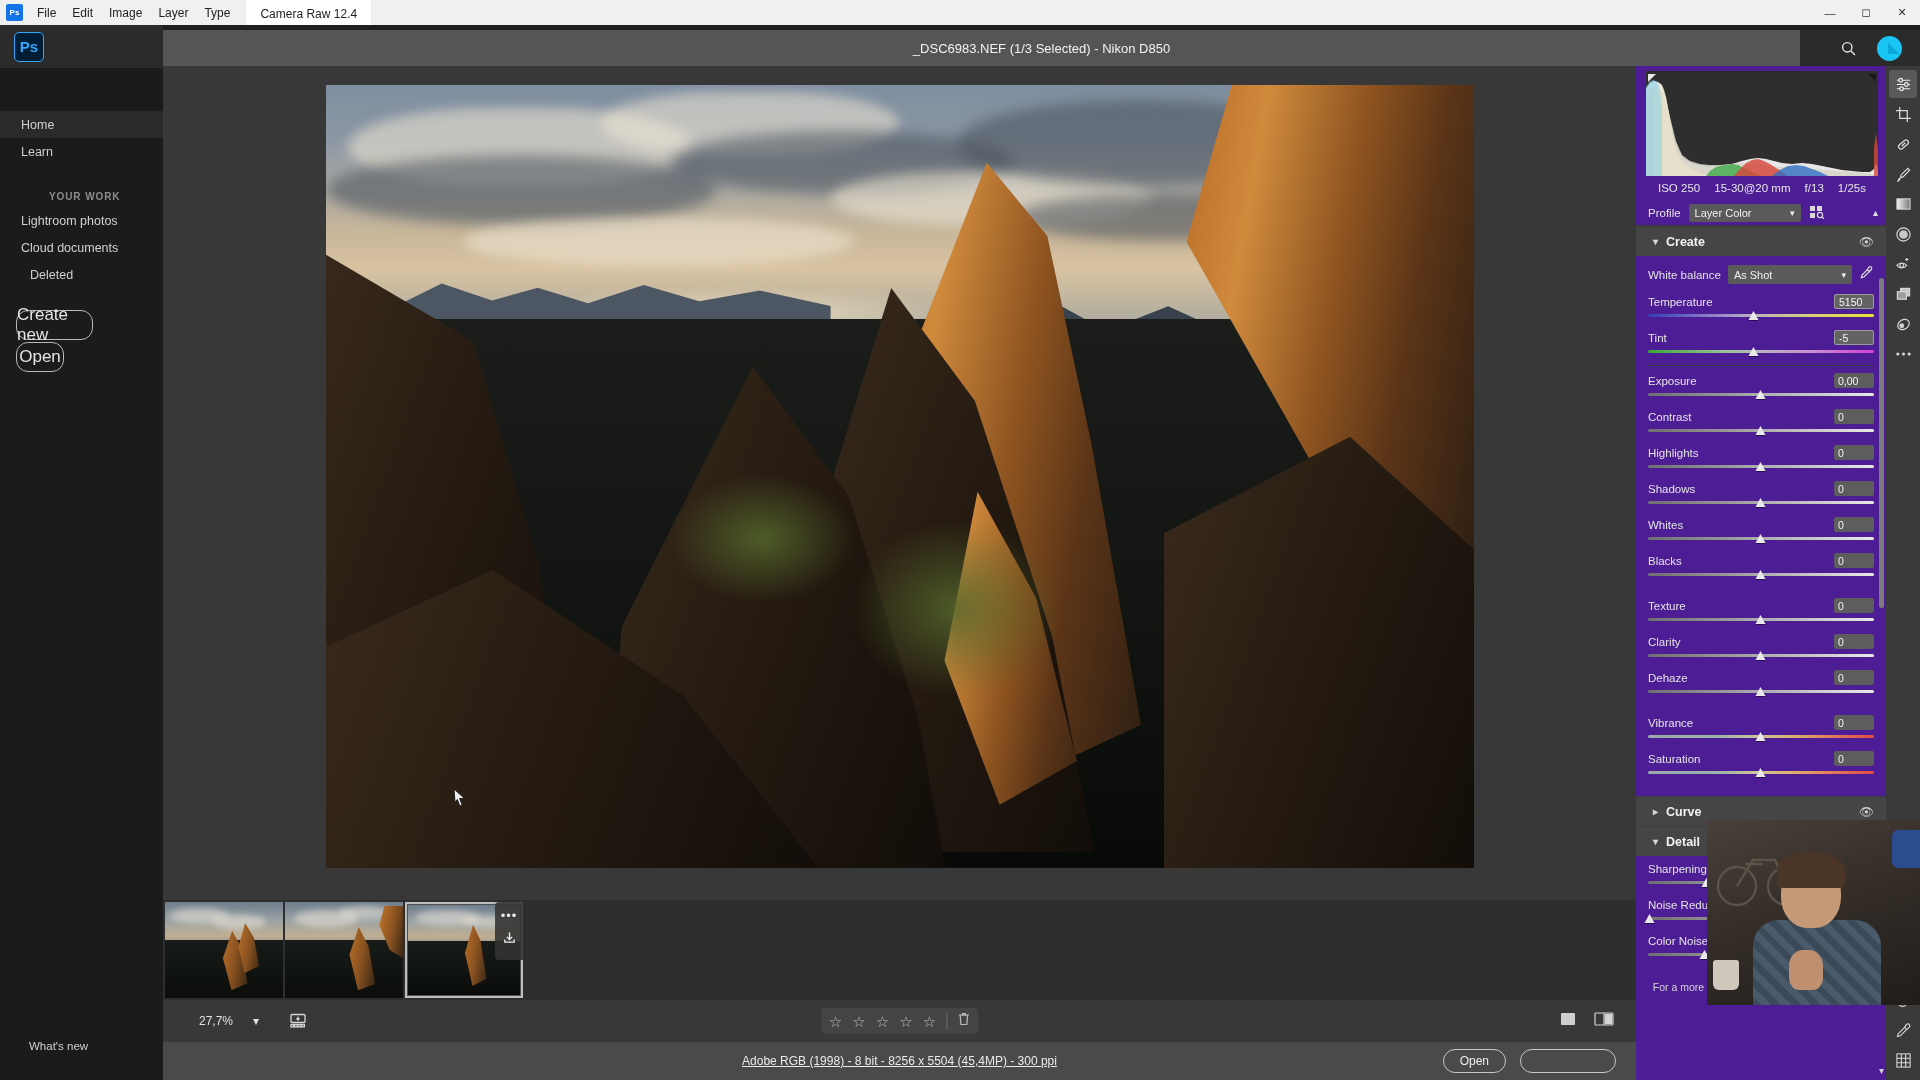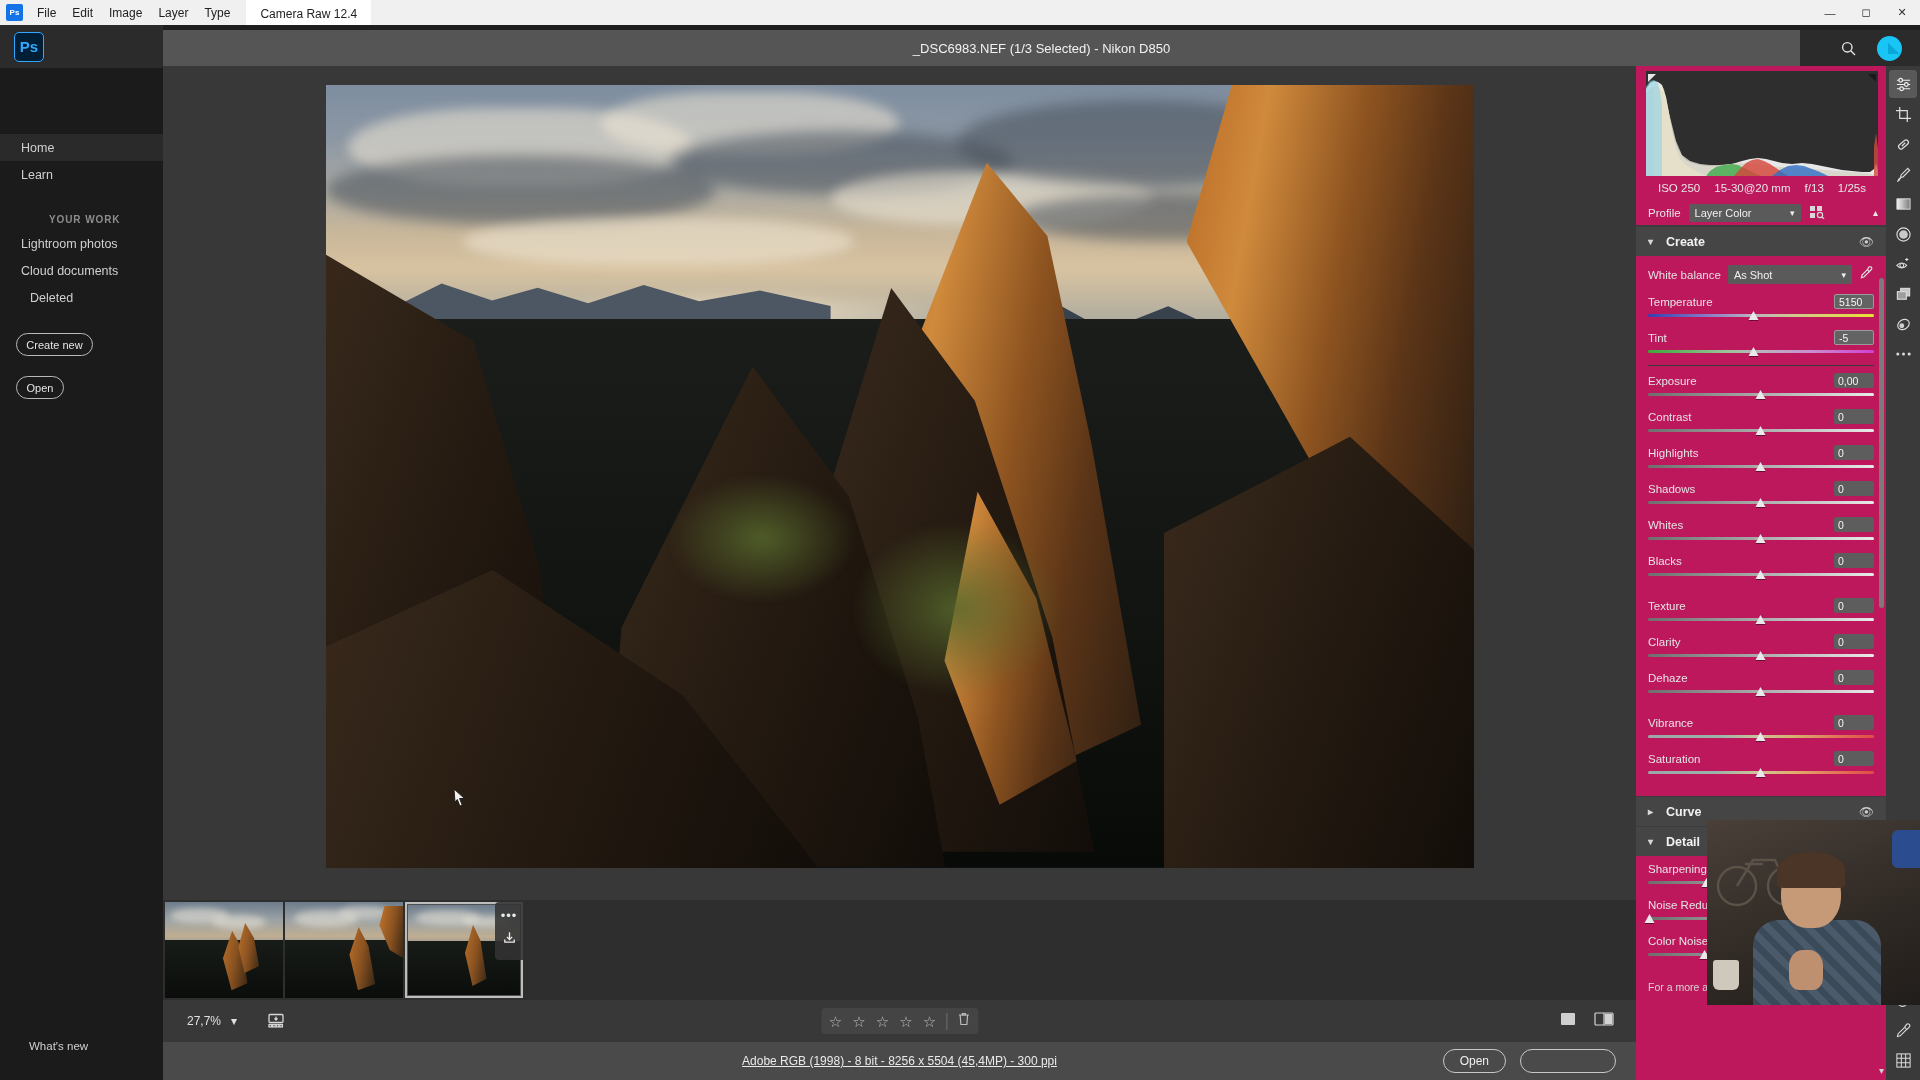--- a/index.html
+++ b/index.html
@@ -51,38 +51,38 @@
   #home-logo-bar {
     height:43px; background:#2b2b2b; display:flex; align-items:center;
     padding-left:14px;
   }
   #home-logo {
     width:30px; height:30px; background:#001e36; border:1px solid #31a8ff;
     border-radius:5px; color:#31a8ff; font-size:15px; font-weight:bold;
     display:flex; align-items:center; justify-content:center;
     font-family:"Liberation Sans", sans-serif;
   }
-  #home-nav { padding-top:66px; }
+  #home-nav { padding-top:43px; }
   .home-item {
     height:27px; display:flex; align-items:center; padding-left:21px;
     font-size:12.5px; color:#d0d0d0;
   }
   .home-item.active { background:#2a2a2a; }
   .home-section {
     margin-top:20px; padding-left:21px; font-size:10px; letter-spacing:.9px;
     color:#8c8c8c; height:22px; display:flex; align-items:center;
     font-weight:bold;
     margin-left:28px;
   }
   .home-item.sub { padding-left:30px; }
   #home-actions { padding:22px 0 0 16px; }
   .pill {
-    width:77px; height:23px; border:1px solid #b9b9b9; border-radius:12px;
-    color:#e4e4e4; font-size:11px; display:flex; align-items:center;
-    justify-content:center; margin-bottom:20px; background:transparent;
+    width:77px; height:30px; border:1px solid #b9b9b9; border-radius:12px;
+    color:#e4e4e4; font-size:17px; display:flex; align-items:center;
+    justify-content:center; margin-bottom:2px; background:transparent;
   }
   .pill.small { width:48px; }
   #whats-new {
     position:absolute; left:29px; bottom:28px; font-size:11.5px; color:#cfcfcf;
   }
 
   
   #acr {
     position:absolute; left:163px; top:30px; width:1757px; height:1050px;
     background:#383838; display:flex; flex-direction:column;
@@ -211,21 +211,21 @@
     justify-content:space-around; padding:5px 0;
   }
   .t-ov .dots { color:#e9e9e9; font-size:13px; letter-spacing:1px; line-height:6px; }
 
   
   #bottombar {
     height:42px; background:#383838; display:flex; align-items:center;
     position:relative; flex:0 0 42px;
   }
   #zoomsel {
-    margin-left:24px; display:flex; align-items:center; gap:10px;
+    margin-left:36px; display:flex; align-items:center; gap:20px;
     font-size:12px; color:#e0e0e0;
   }
   #filmicon { margin-left:30px; color:#d6d6d6; display:flex; align-items:center; }
   #ratings {
     position:absolute; left:50%; transform:translateX(-50%);
     height:26px; background:#444; border-radius:4px; display:flex;
     align-items:center; padding:0 8px; gap:10px;
   }
   #ratings .star { font-size:15px; color:#bcbcbc; line-height:1; }
   #ratings .vsep { width:1px; height:17px; background:#6e6e6e; }
@@ -245,22 +245,22 @@
     position:absolute; right:20px; display:flex; align-items:center; gap:14px;
   }
   .sbtn {
     height:24px; padding:0 16px; border:1px solid #c7c7c7; border-radius:12px;
     font-size:12px; color:#efefef; display:flex; align-items:center;
     justify-content:center;
   }
 
   
   #acr-right {
-    width:250px; background:#be185d; display:flex; flex-direction:column;
-    flex:0 0 250px; position:relative;
+    width:250px; background:#4c1d95; display:flex; flex-direction:column;
+    flex:0 0 250px; position:relative;text-align:right;
   }
   #histo-wrap { padding:5px 8px 0 10px; }
   #histogram {
     height:105px; background:#2e2e2e; position:relative; overflow:hidden;
   }
   #histogram svg { display:block; }
   .hclip {
     position:absolute; width:0; height:0; border-style:solid;
   }
   .hclip.l {

